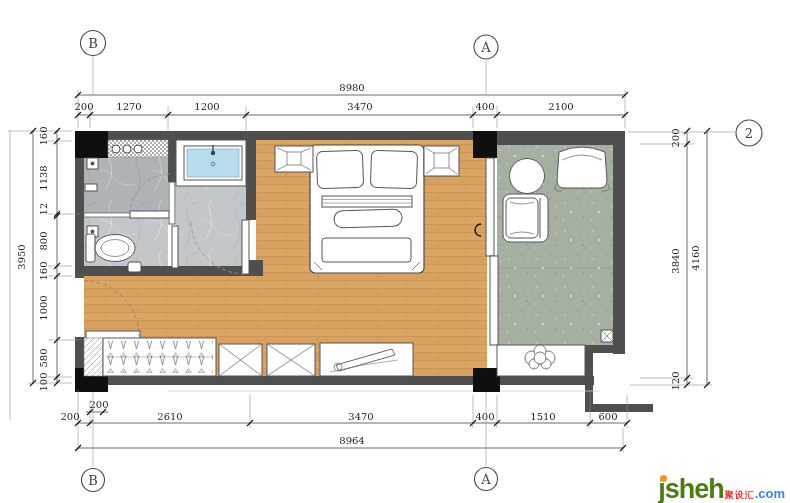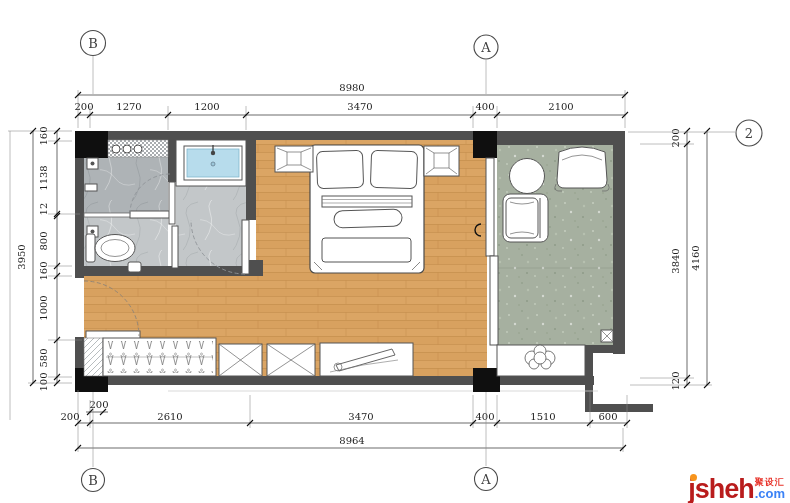--- a/index.html
+++ b/index.html
@@ -14,22 +14,22 @@
   .wall{fill:#4f4f4f;}
   .col{fill:#0f0f0f;}
   .furn{fill:#fff;stroke:#555;stroke-width:1;}
   .thin{fill:none;stroke:#666;stroke-width:.7;}
   .arc{fill:none;stroke:#8d8377;stroke-width:.9;stroke-dasharray:4 2.5;}
   .watermark{position:absolute;right:5px;bottom:3px;display:flex;align-items:flex-end;
              font-family:"Liberation Sans",sans-serif;}
   .wm-wrap{position:relative;display:flex;align-items:flex-end;}
   .wm-dot{position:absolute;left:2px;top:-4px;width:7px;height:7px;border-radius:50%;
           background:#f7941d;}
-  .wm-brand{color:#b91c1c;font-size:27px;font-weight:bold;line-height:.78;letter-spacing:-1px;}
-  .wm-side{display:flex;flex-direction:column;align-items:center;margin-left:1px;}
+  .wm-brand{color:#4d7c0f;font-size:27px;font-weight:bold;line-height:.78;letter-spacing:-1px;}
+  .wm-side{display:flex;flex-direction:row;align-items:flex-end;margin-left:1px;}
   .wm-cn{color:#e8332a;font-size:9px;font-weight:bold;letter-spacing:1px;line-height:1;}
   .wm-tld{color:#3b82f6;font-size:13px;font-weight:bold;line-height:1;}
 </style>
 </head>
 <body>
 
 <div class="canvas">
 <svg width="790" height="503" viewBox="0 0 790 503">
   <defs>
     <pattern id="wood" width="60" height="16" patternUnits="userSpaceOnUse">

